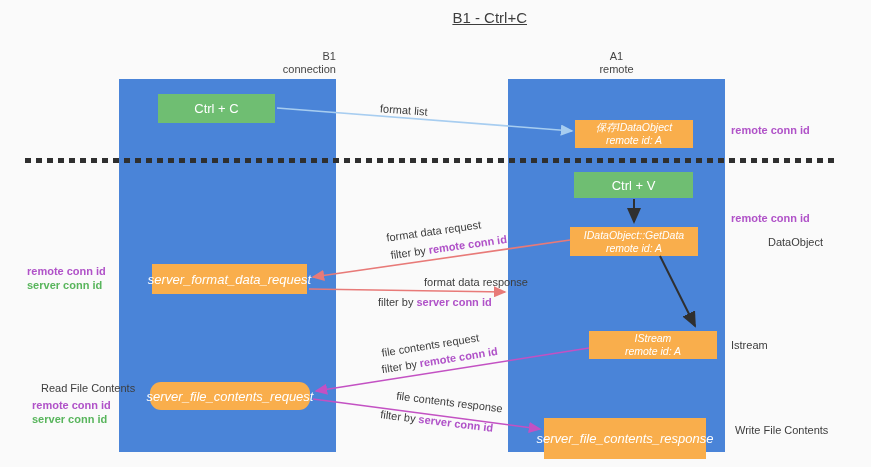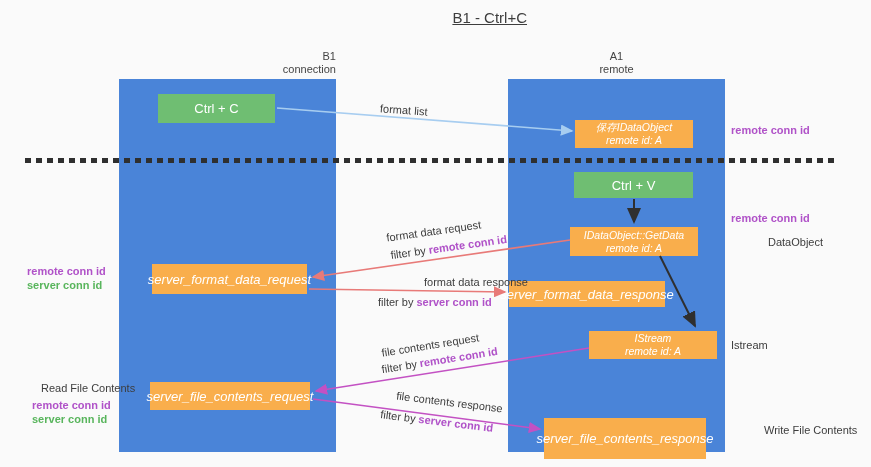--- a/index.html
+++ b/index.html
@@ -39,21 +39,21 @@
   .box.orange{background:var(--box-orange);font-style:italic;}
   .box.green{background:var(--box-green);}
 
   #box-ctrl-c{left:158px;top:94px;width:117px;height:29px;}
   #box-save-obj{left:575px;top:120px;width:118px;height:28px;font-size:10.5px;}
   #box-ctrl-v{left:574px;top:172px;width:119px;height:26px;}
   #box-getdata{left:570px;top:227px;width:128px;height:29px;font-size:10.5px;}
   #box-fmt-req{left:152px;top:264px;width:155px;height:30px;}
   #box-fmt-resp{left:509px;top:281px;width:156px;height:26px;}
   #box-istream{left:589px;top:331px;width:128px;height:28px;font-size:10.5px;}
-  #box-file-req{left:150px;top:382px;width:160px;height:28px;}
+  #box-file-req{left:150px;top:382px;width:160px;height:28px;border-radius:11px;}
   #box-file-resp{left:544px;top:418px;width:162px;height:41px;}
 
   .flabel{position:absolute;z-index:6;font-size:11px;color:var(--text-dark);white-space:nowrap;}
   .purple-id{color:var(--label-purple);font-weight:bold;}
   .filter-prefix{margin-right:3px;}
 
   #lbl-format-list{left:380px;top:104px;transform:rotate(4deg);}
   #lbl-fdr{left:386px;top:225px;transform:rotate(-8deg);}
   #lbl-filter1{left:390px;top:241px;transform:rotate(-8deg);}
   #lbl-fdresp{left:388px;top:276px;margin-left:36px;}
@@ -64,21 +64,21 @@
   #lbl-filter4{left:380px;top:415px;transform:rotate(7deg);}
 
   .side{position:absolute;z-index:6;font-size:11px;white-space:nowrap;color:var(--text-dark);}
   .side.purple{color:var(--label-purple);font-weight:bold;}
   .side.green{color:var(--label-green);font-weight:bold;}
 
   #side-remote-top{left:731px;top:124px;}
   #side-remote-mid{left:731px;top:212px;}
   #side-dataobject{left:731px;top:236px;margin-left:37px;}
   #side-istream{left:731px;top:339px;}
-  #side-write{left:764px;top:424px;}
+  #side-write{left:735px;top:424px;}
   #side-left-remote1{left:27px;top:265px;}
   #side-left-server1{left:27px;top:279px;}
   #side-read{left:29px;top:382px;margin-left:12px;}
   #side-left-remote2{left:32px;top:399px;}
   #side-left-server2{left:32px;top:413px;}
 
   svg.overlay{position:absolute;left:0;top:0;z-index:5;pointer-events:none;}
   .ln-blue{stroke:var(--arrow-lightblue);stroke-width:1.6;}
   .ln-black{stroke:var(--arrow-black);stroke-width:2;}
   .ln-salmon{stroke:var(--arrow-salmon);stroke-width:1.6;}
@@ -126,23 +126,20 @@
 
   <div class="box orange" id="box-getdata">
     <div>IDataObject::GetData</div>
     <div>remote id: A</div>
   </div>
 
   <div class="box orange" id="box-fmt-req">
     <div>server_format_data_request</div>
   </div>
 
-  <div class="box orange" id="box-fmt-resp">
-    <div>server_format_data_response</div>
-  </div>
 
   <div class="box orange" id="box-istream">
     <div>IStream</div>
     <div>remote id: A</div>
   </div>
 
   <div class="box orange" id="box-file-req">
     <div>server_file_contents_request</div>
   </div>
 

